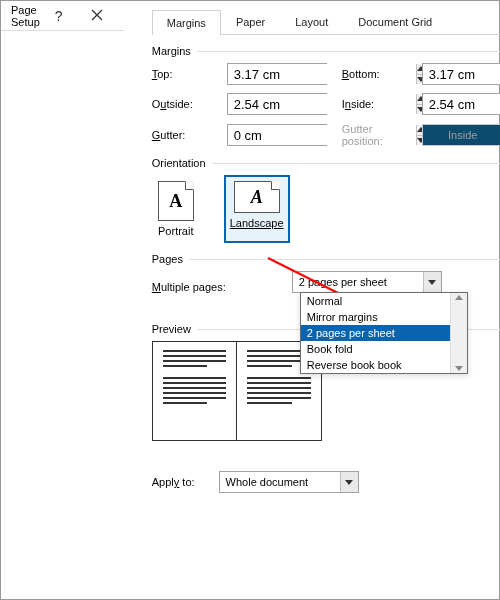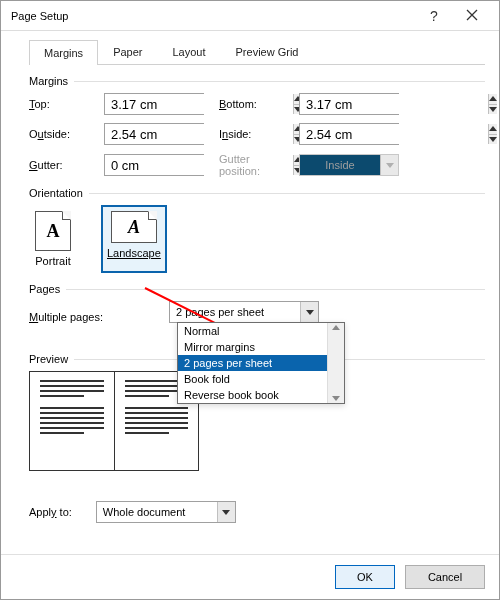--- a/index.html
+++ b/index.html
@@ -1,17 +1,17 @@
 <!DOCTYPE html>
 <html><head>
 <meta charset="utf-8">
 <style>
 * { box-sizing: border-box; margin: 0; padding: 0; font-family: "Segoe UI", Tahoma, sans-serif; font-size: 11px; }
 body { background: #fff; width: 500px; height: 600px; overflow: hidden; }
-.dialog { width: 500px; height: 600px; border: 1px solid #999; background: #fff; display: flex; flex-direction: column; }
+.dialog { width: 500px; height: 600px; border: 1px solid #999; background: #fff; display: flex; flex-direction: row; }
 .titlebar { height: 30px; border-bottom: 1px solid #ddd; display: flex; align-items: center; padding: 0 8px 0 10px; font-size: 12px; }
 .titlebar .title { flex: 1; }
 .titlebar .win-btn { width: 38px; height: 28px; display: flex; align-items: center; justify-content: center; color: #333; }
 .titlebar .win-btn svg { width: 12px; height: 12px; }
 .body { flex: 1; padding: 8px 14px 10px 28px; position: relative; }
 .tabs { display: flex; border-bottom: 1px solid #d0d0d0; }
 .tab { padding: 6px 14px; border: 1px solid transparent; border-bottom: none; cursor: pointer; color: #222; background: #fff; }
 .tab.active { border-color: #d0d0d0 #d0d0d0 #fff; background: #fff; position: relative; top: 1px; }
 .hr-label { display:flex; align-items:center; gap:6px; margin-top:10px; margin-bottom:6px;}
 .hr-label .line { flex:1; height:1px; background:#e0e0e0;}
@@ -76,21 +76,21 @@
       </span>
     </div>
   </div>
 
   <div class="body">
 
     <div class="tabs">
       <div class="tab active">Margins</div>
       <div class="tab">Paper</div>
       <div class="tab">Layout</div>
-      <div class="tab">Preview Grid</div>
+      <div class="tab">Document Grid</div>
     </div>
 
     <div class="hr-label">
       <span>Margins</span>
       <span class="line"></span>
     </div>
     <div class="margin-grid">
       <span class="lbl"><span class="underline">T</span><span>op:</span></span>
       <div class="spinner">
         <input value="3.17 cm" style="">

